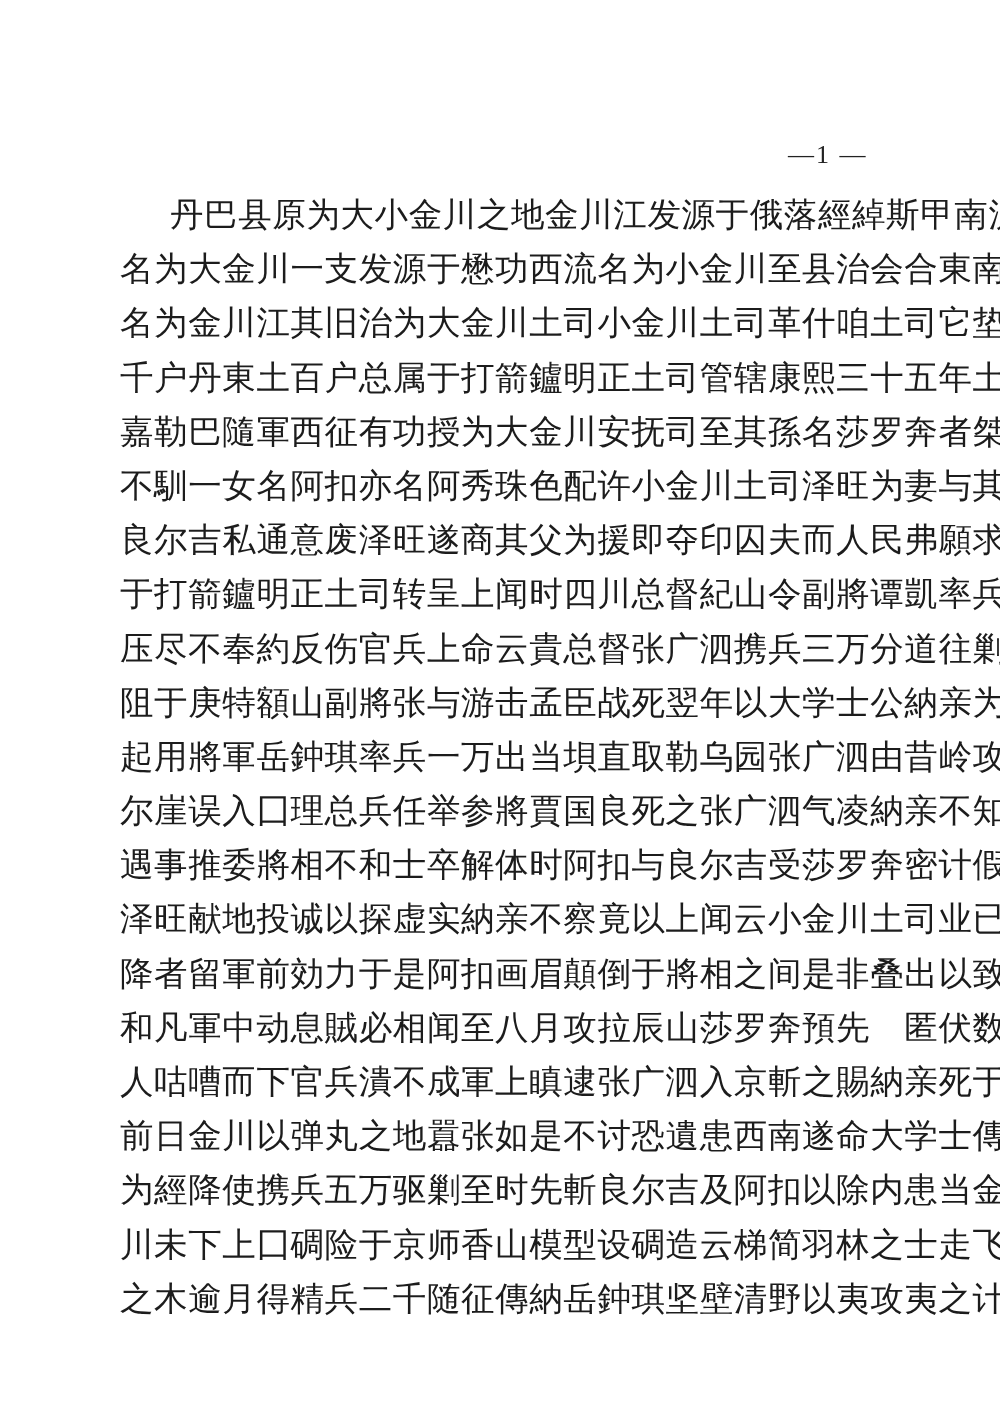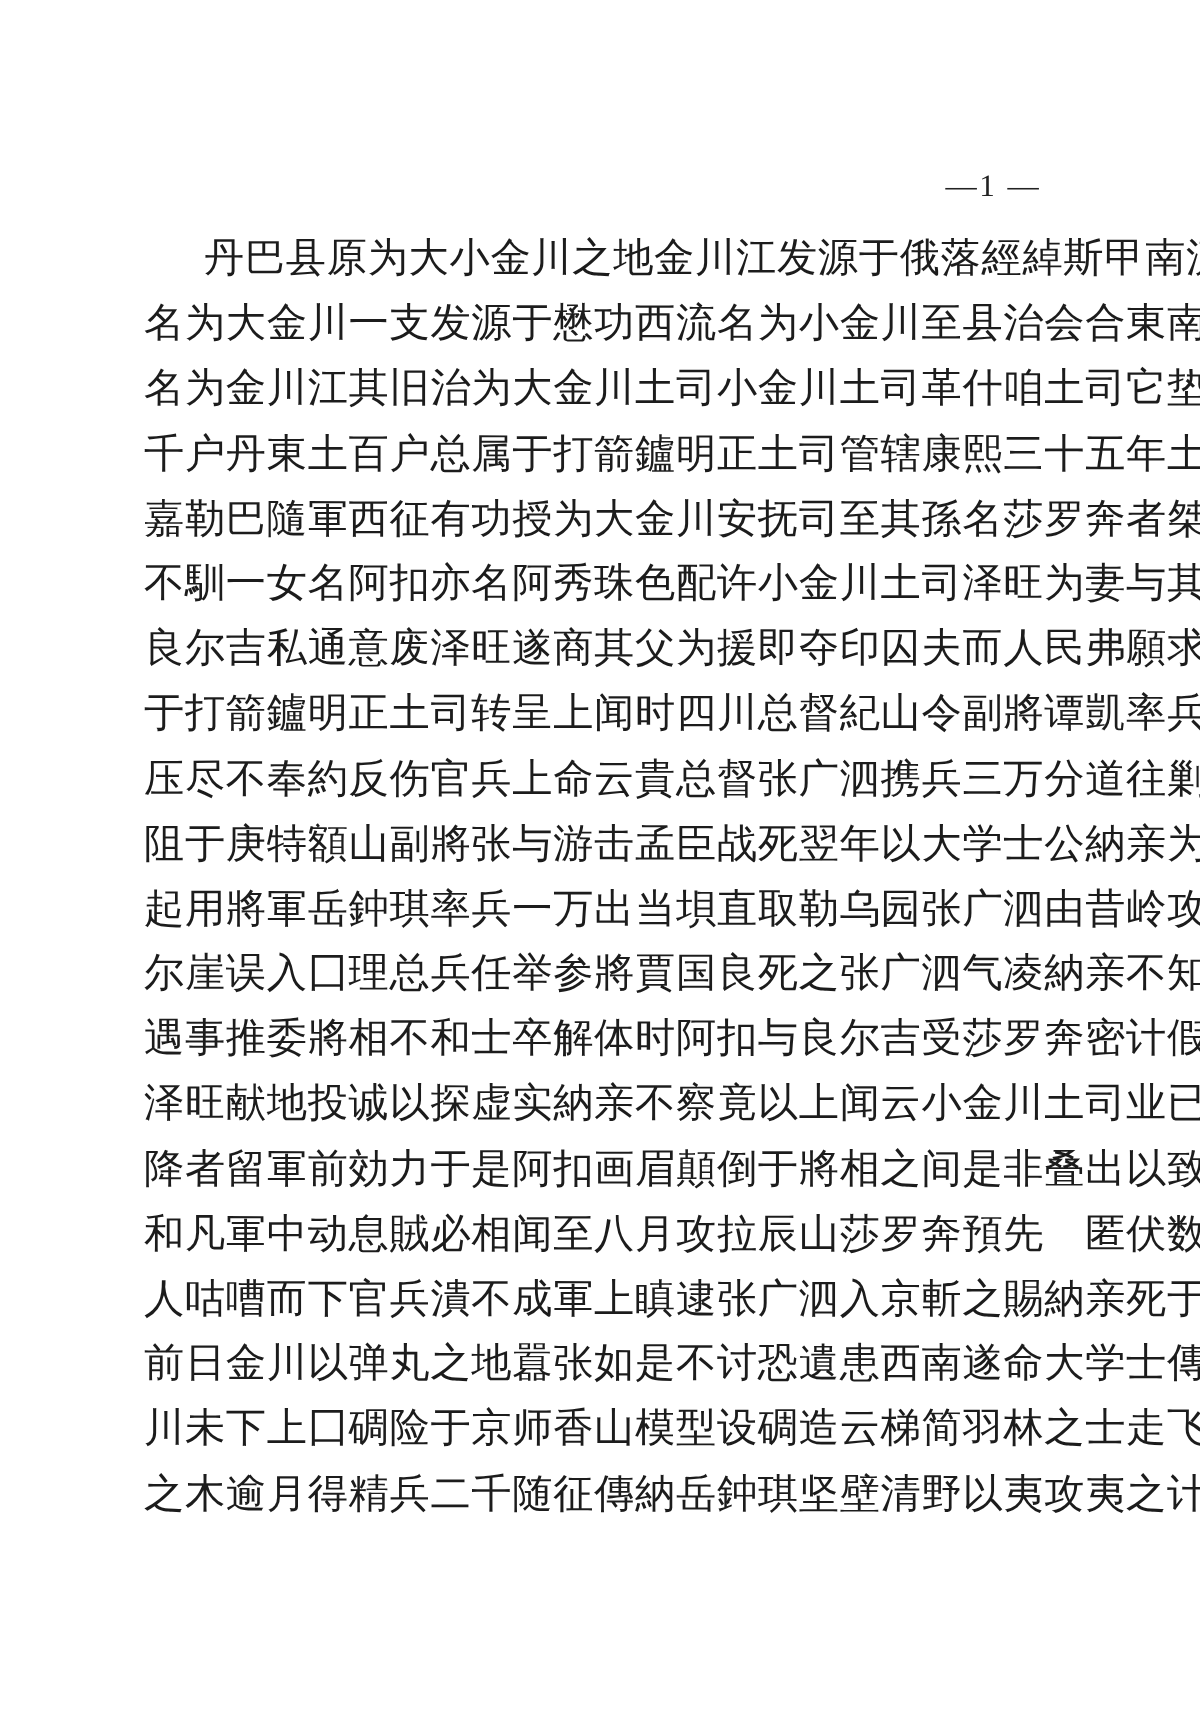--- a/index.html
+++ b/index.html
@@ -62,15 +62,16 @@
   <div class="line">压尽不奉約反伤官兵上命云貴总督张广泗携兵三万分道往剿被</div>
   <div class="line">阻于庚特額山副將张与游击孟臣战死翌年以大学士公納亲为帅</div>
   <div class="line">起用將軍岳鈡琪率兵一万出当垻直取勒乌园张广泗由昔岭攻噶</div>
   <div class="line">尔崖误入囗理总兵任举参將賈国良死之张广泗气凌納亲不知兵</div>
   <div class="line">遇事推委將相不和士卒解体时阿扣与良尔吉受莎罗奔密计假囚</div>
   <div class="line">泽旺献地投诚以探虚实納亲不察竟以上闻云小金川土司业已来</div>
   <div class="line">降者留軍前効力于是阿扣画眉顛倒于將相之间是非叠出以致失</div>
   <div class="line">和凡軍中动息賊必相闻至八月攻拉辰山莎罗奔預先　匿伏数百</div>
   <div class="line">人咕嘈而下官兵潰不成軍上瞋逮张广泗入京斬之賜納亲死于軍</div>
   <div class="line">前日金川以弹丸之地囂张如是不讨恐遺患西南遂命大学士傳恒</div>
+  <div class="line">为經降使携兵五万驱剿至时先斬良尔吉及阿扣以除内患当金</div>
   <div class="line">川未下上囗碉险于京师香山模型设碉造云梯简羽林之士走飞羽</div>
   <div class="line">之木逾月得精兵二千随征傳納岳鈡琪坚壁清野以夷攻夷之计軍</div>
 </div>
 
 </body></html>

